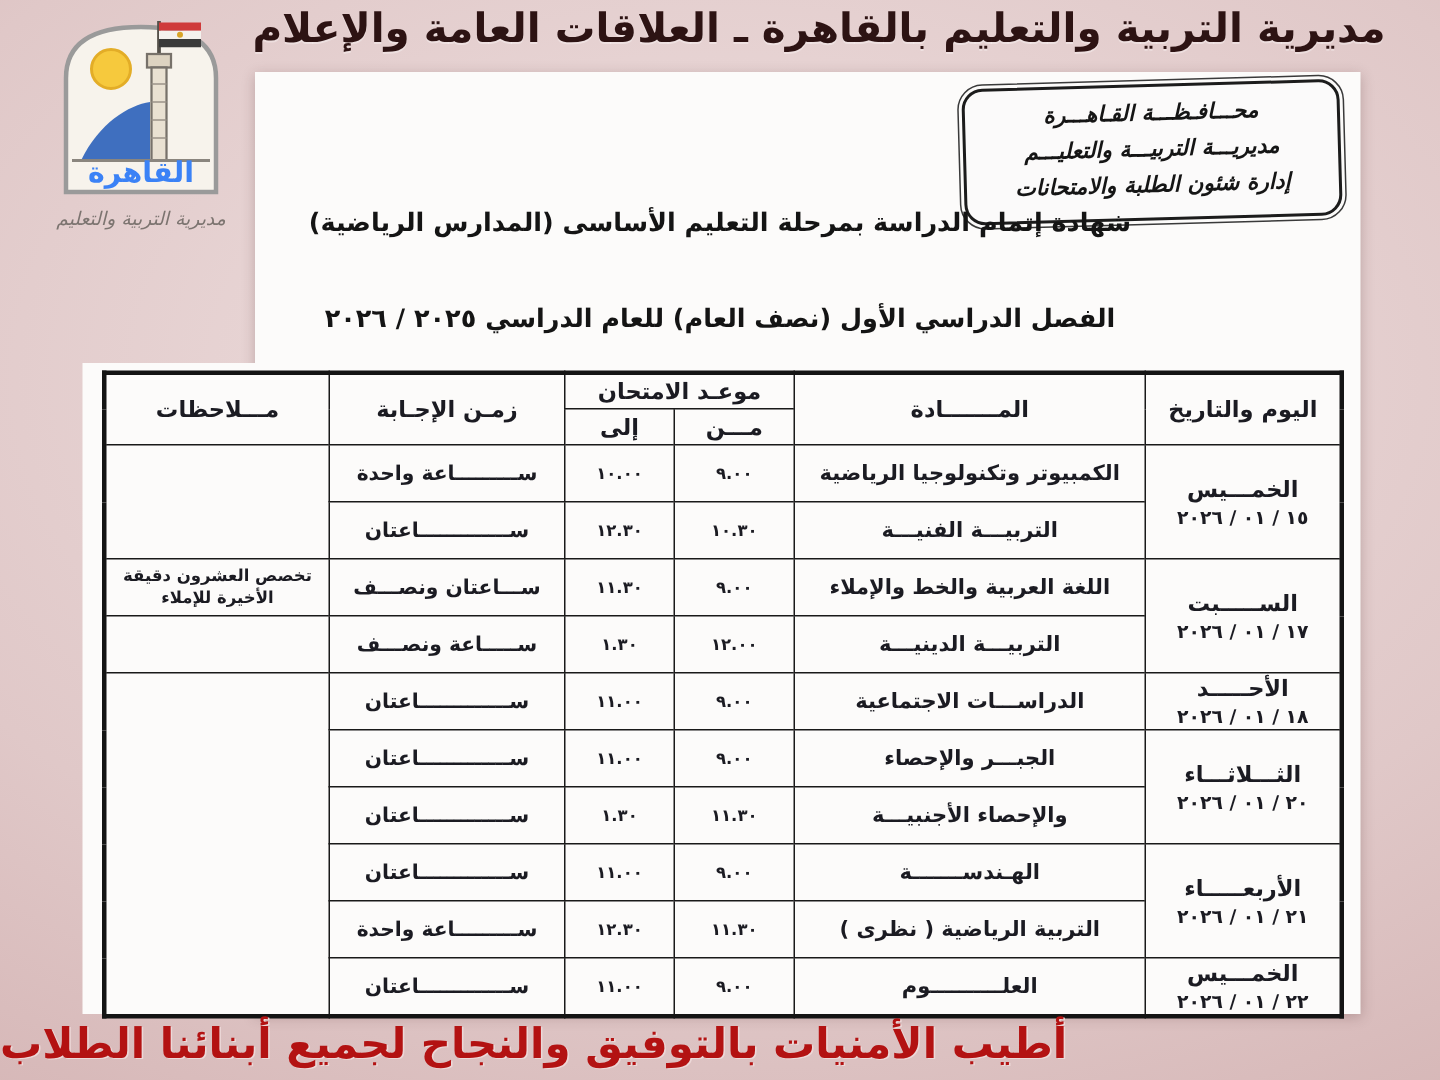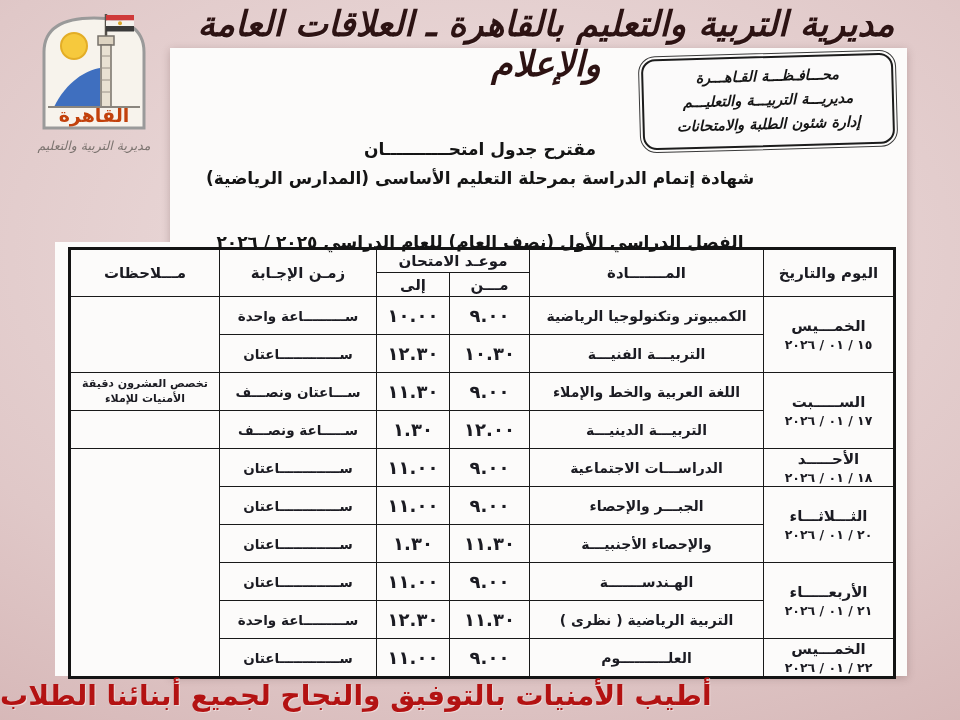--- a/index.html
+++ b/index.html
@@ -15,28 +15,28 @@
     background:#fcfbfa; box-shadow:0 2px 8px rgba(70,40,40,.25);
   }
   .paper-left {
     position:absolute; left:55px; top:242px; width:116px; height:434px;
     background:#fcfbfa;
   }
   
   .top-title {
     position:absolute; top:4px; left:150px; right:18px;
     text-align:center; direction:rtl;
-    font-size:35px; font-weight:bold; color:#2d1313;
-    letter-spacing:0; text-shadow:0 1px 0 rgba(255,255,255,.35);font-style:italic;
+    font-size:27px; font-weight:bold; color:#2d1313;
+    letter-spacing:0; text-shadow:0 1px 0 rgba(255,255,255,.35);
   }
   
   .logo { position:absolute; left:14px; top:6px; width:160px; height:160px; }
   .logo-city {
     position:absolute; left:28px; top:98px; width:104px; text-align:center;
-    direction:rtl; font-size:19px; font-weight:bold; color:#c2410c;
+    direction:rtl; font-size:19px; font-weight:bold; color:#3b82f6;
   }
   .logo-caption {
     position:absolute; left:0px; top:132px; width:160px; text-align:center;
     direction:rtl; font-size:12.5px; color:#7c7470; font-style:italic;
   }
   
   .stamp {
     position:absolute; top:56px; right:66px; width:252px;
     background:#fbfafa;
     border:2.5px solid #1c1c1c; border-radius:14px;
@@ -63,21 +63,21 @@
     border-collapse:collapse; direction:rtl; table-layout:fixed;
     background:transparent; color:#1b1b22;
   }
   table.sched th, table.sched td {
     border:1.6px solid #191919; text-align:center; vertical-align:middle;
     padding:1px 3px; overflow:hidden;
   }
   table.sched { border:3px solid #141414; }
   th.h { font-size:15px; font-weight:bold; height:24px; }
   td.subject { font-size:14px; font-weight:bold; height:38px; }
-  td.time { font-size:18px; font-weight:bold; }
+  td.time { font-size:11px; font-weight:bold; }
   td.duration { font-size:13.5px; font-weight:bold; white-space:nowrap; }
   td.day { font-size:15px; font-weight:bold; }
   td.day .dname { font-size:15px; }
   td.day .ddate { font-size:12.5px; margin-top:2px; }
   td.notes { font-size:11px; font-weight:bold; line-height:1.35; }
   
   .footer-msg {
     position:absolute; top:679px; left:0; width:960px;
     text-align:left; direction:rtl;
     font-size:28px; font-weight:bold; color:#b31212;
@@ -118,21 +118,20 @@
   <div class="logo-caption">مديرية التربية والتعليم</div>
 </div>
 
 <div class="stamp">
   <div>محـــافـظـــة القـاهـــرة</div>
   <div>مديريـــة التربيـــة والتعليـــم</div>
   <div>إدارة شئون الطلبة والامتحانات</div>
 </div>
 
 <div class="doc-title">
-  <div class="t1">مقترح جدول امتحـــــــــــان</div>
   <div class="t2">شهادة إتمام الدراسة بمرحلة التعليم الأساسى (المدارس الرياضية)</div>
   <div class="t3">الفصل الدراسي الأول (نصف العام) للعام الدراسي ٢٠٢٥ / ٢٠٢٦</div>
 </div>
 
 <table class="sched">
   <colgroup>
     <col style="width:131px">
       <col style="width:234px">
       <col style="width:80px">
     <col style="width:73px">
@@ -172,21 +171,21 @@
 
   <tr>
     <td class="day" rowspan="2">
       <div class="dname">الســـــبت</div>
       <div class="ddate">١٧ / ٠١ / ٢٠٢٦</div>
     </td>
     <td class="subject">اللغة العربية والخط والإملاء</td>
     <td class="time">٩.٠٠</td>
     <td class="time">١١.٣٠</td>
     <td class="duration">ســـاعتان ونصـــف</td>
-    <td class="notes">تخصص العشرون دقيقة الأمنيات للإملاء</td>
+    <td class="notes">تخصص العشرون دقيقة الأخيرة للإملاء</td>
   </tr>
   <tr>
     <td class="subject">التربيـــة الدينيـــة</td>
     <td class="time">١٢.٠٠</td>
     <td class="time">١.٣٠</td>
     <td class="duration">ســـــاعة ونصـــف</td>
     <td class="notes"></td>
   </tr>
 
   <tr>

